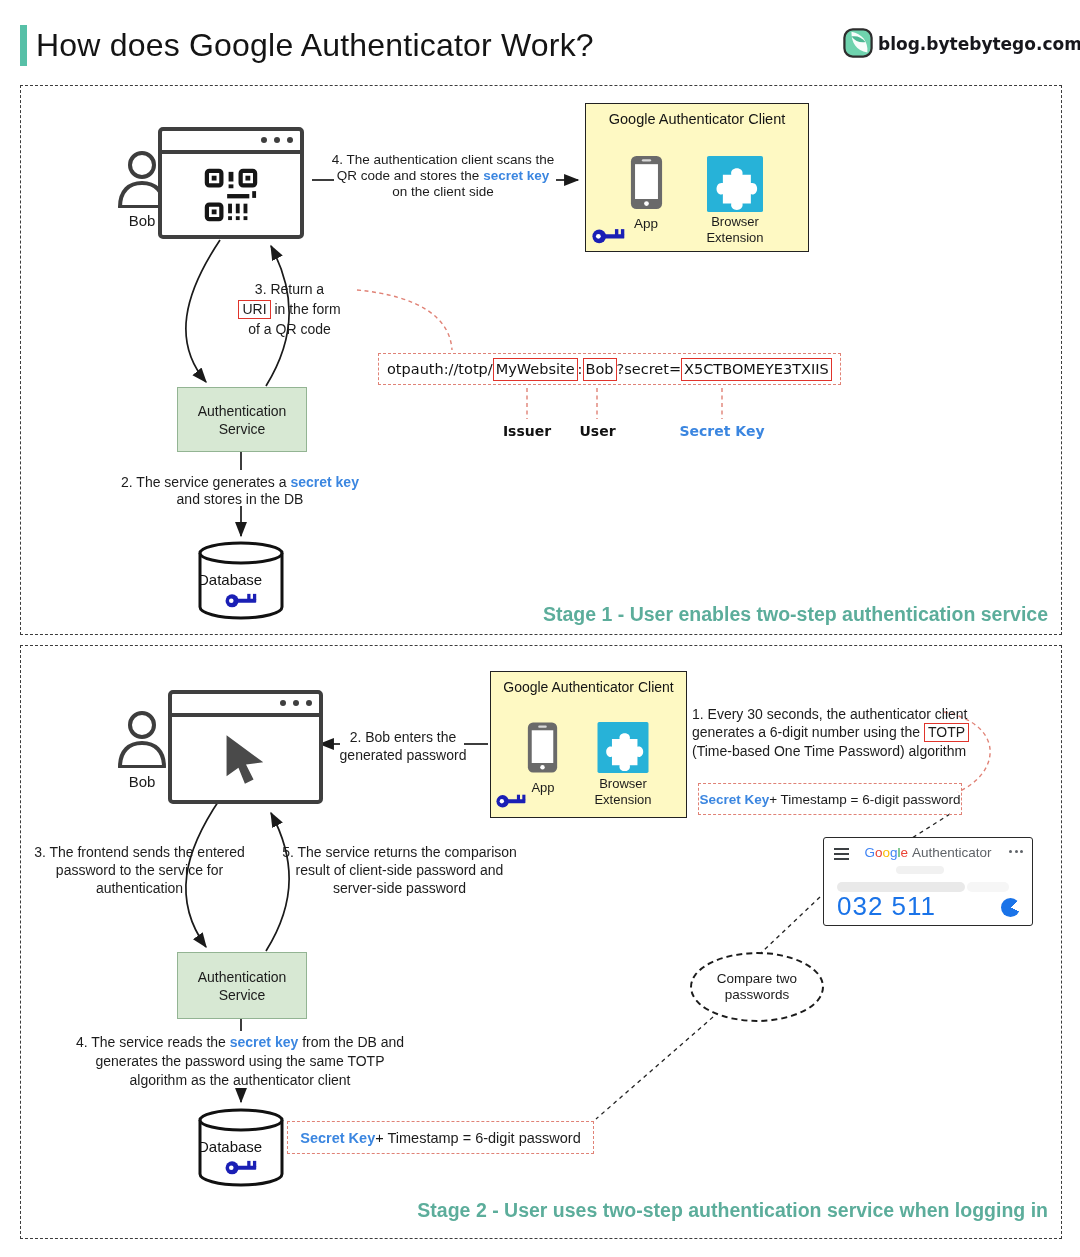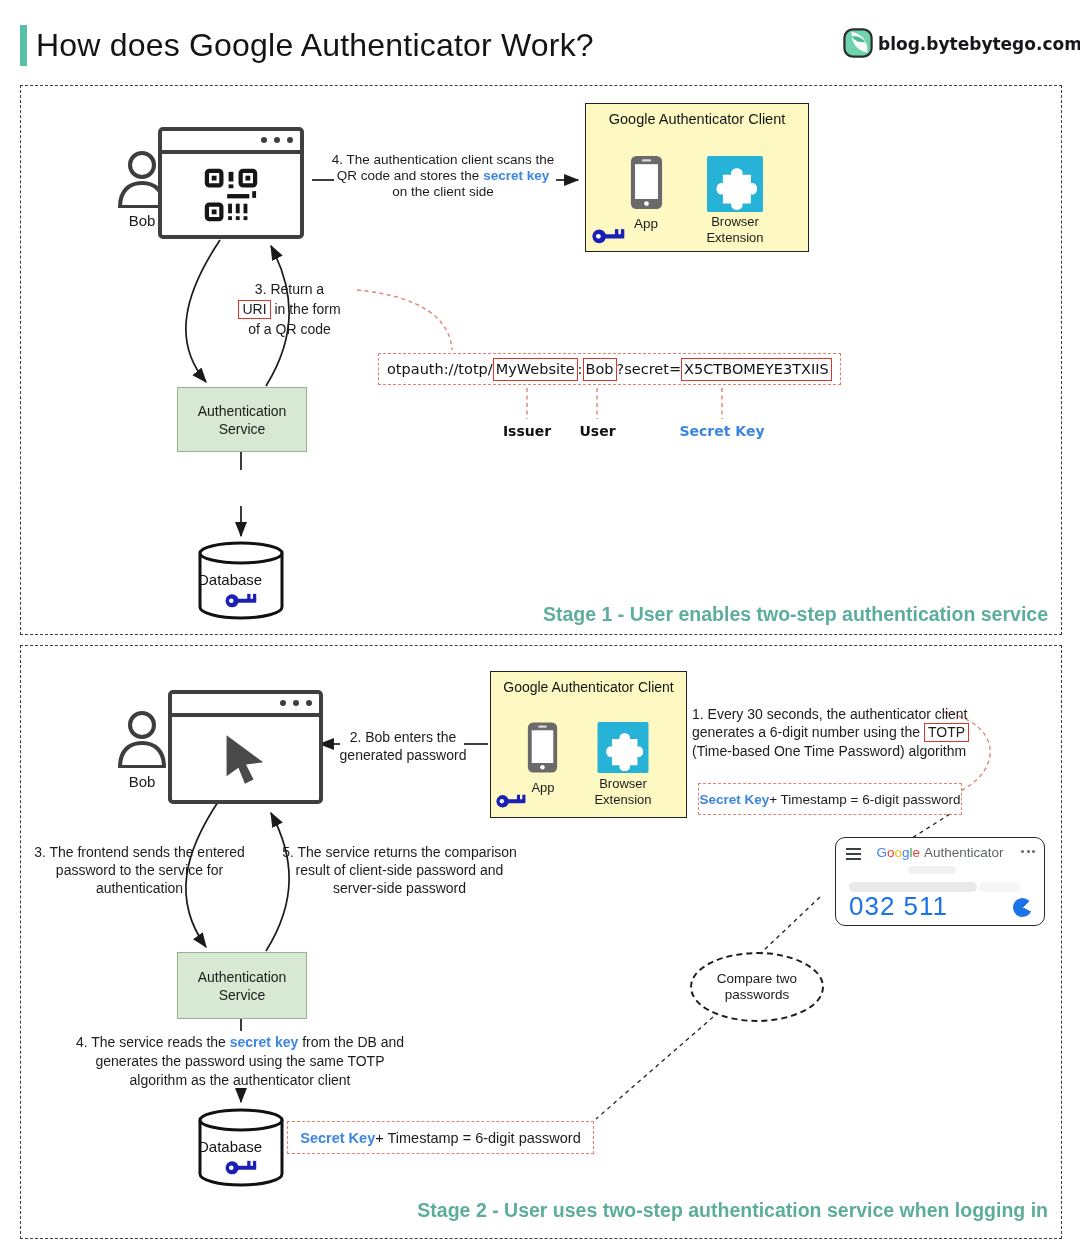--- a/index.html
+++ b/index.html
@@ -35,21 +35,21 @@
            text-align:center;font-size:14px;line-height:18px;color:#1b1b1b;}
   
   .uri{height:30px;display:inline-flex;align-items:center;white-space:nowrap;padding:0 8px;
        border:1.4px dashed #e08276;font-family:"DejaVu Sans",sans-serif;font-size:14.5px;color:#121212;}
   .uri .rbox{font-size:14.5px;line-height:19px;padding:1px 2px;}
   .uri-label{font-family:"DejaVu Sans",sans-serif;font-weight:bold;font-size:14px;text-align:center;}
   
   .formula{border:1.4px dashed #e08276;display:flex;align-items:center;justify-content:center;
            white-space:nowrap;color:#1c1c1c;}
   
-  .appcard{background:#fff;border:1.6px solid #2a2a2a;border-radius:10px;margin-left:12px;}
+  .appcard{background:#fff;border:1.6px solid #2a2a2a;border-radius:3px;}
   .brand{position:absolute;left:0;top:7px;width:100%;text-align:center;font-size:13.5px;font-weight:500;}
   .brand .rest{color:#5f6368;font-weight:400;}
   .pill{position:absolute;border-radius:5px;}
   .otp-code{position:absolute;left:13px;top:53px;font-size:26px;color:#1a73e8;letter-spacing:1px;}
   .pie{position:absolute;left:177px;top:60px;width:19px;height:19px;border-radius:50%;
        background:conic-gradient(from 115deg,#1a73e8 0 81%,#ffffff 0);}
   .hamburger{position:absolute;left:10px;top:10px;width:15px;}
   .hamburger div{height:2px;background:#3c4043;margin-bottom:3px;}
   .menu-dots{position:absolute;right:9px;top:12px;display:flex;gap:2.5px;}
   .menu-dots div{width:3px;height:3px;border-radius:50%;background:#5f6368;}
@@ -189,20 +189,23 @@
       <span>:</span>
       <span class="rbox">Bob</span>
       <span>?secret=</span>
       <span class="rbox">X5CTBOMEYE3TXIIS</span>
   </div>
   <div class="abs uri-label" style="left:487px;top:423px;width:80px;color:#111">Issuer</div>
   <div class="abs uri-label" style="left:560px;top:423px;width:75px;color:#111">User</div>
   <div class="abs uri-label" style="left:672px;top:423px;width:100px;color:#3b86e0">Secret Key</div>
 
   <div class="abs service" style="left:177px;top:387px;width:128px;height:63px">Authentication Service</div>
+  <div class="abs txt" style="left:113px;top:474px;width:254px;line-height:17px">
+    <span>2. The service generates a </span><span class="blue">secret key</span><span> and stores in the DB</span>
+  </div>
   <div class="abs dbwrap" style="left:198px;top:541px">
     <svg width="86" height="80" viewBox="0 0 86 80" style="position:absolute;left:0;top:0">
       <path d="M2,12 L2,66 A41,11 0 0 0 84,66 L84,12" fill="#fff" stroke="#111" stroke-width="3"></path>
       <ellipse cx="43" cy="12" rx="41" ry="10" fill="#fff" stroke="#111" stroke-width="3"></ellipse>
     </svg>
     <div class="dblabel">Database</div>
     <svg class="abs" style="left:27px;top:50px" width="33" height="18" viewBox="0 0 40 22">
       <g fill="#1a1fb5">
           <circle cx="8.5" cy="12" r="8"></circle>
           <rect x="15" y="9.5" width="23" height="5" rx="1"></rect>

